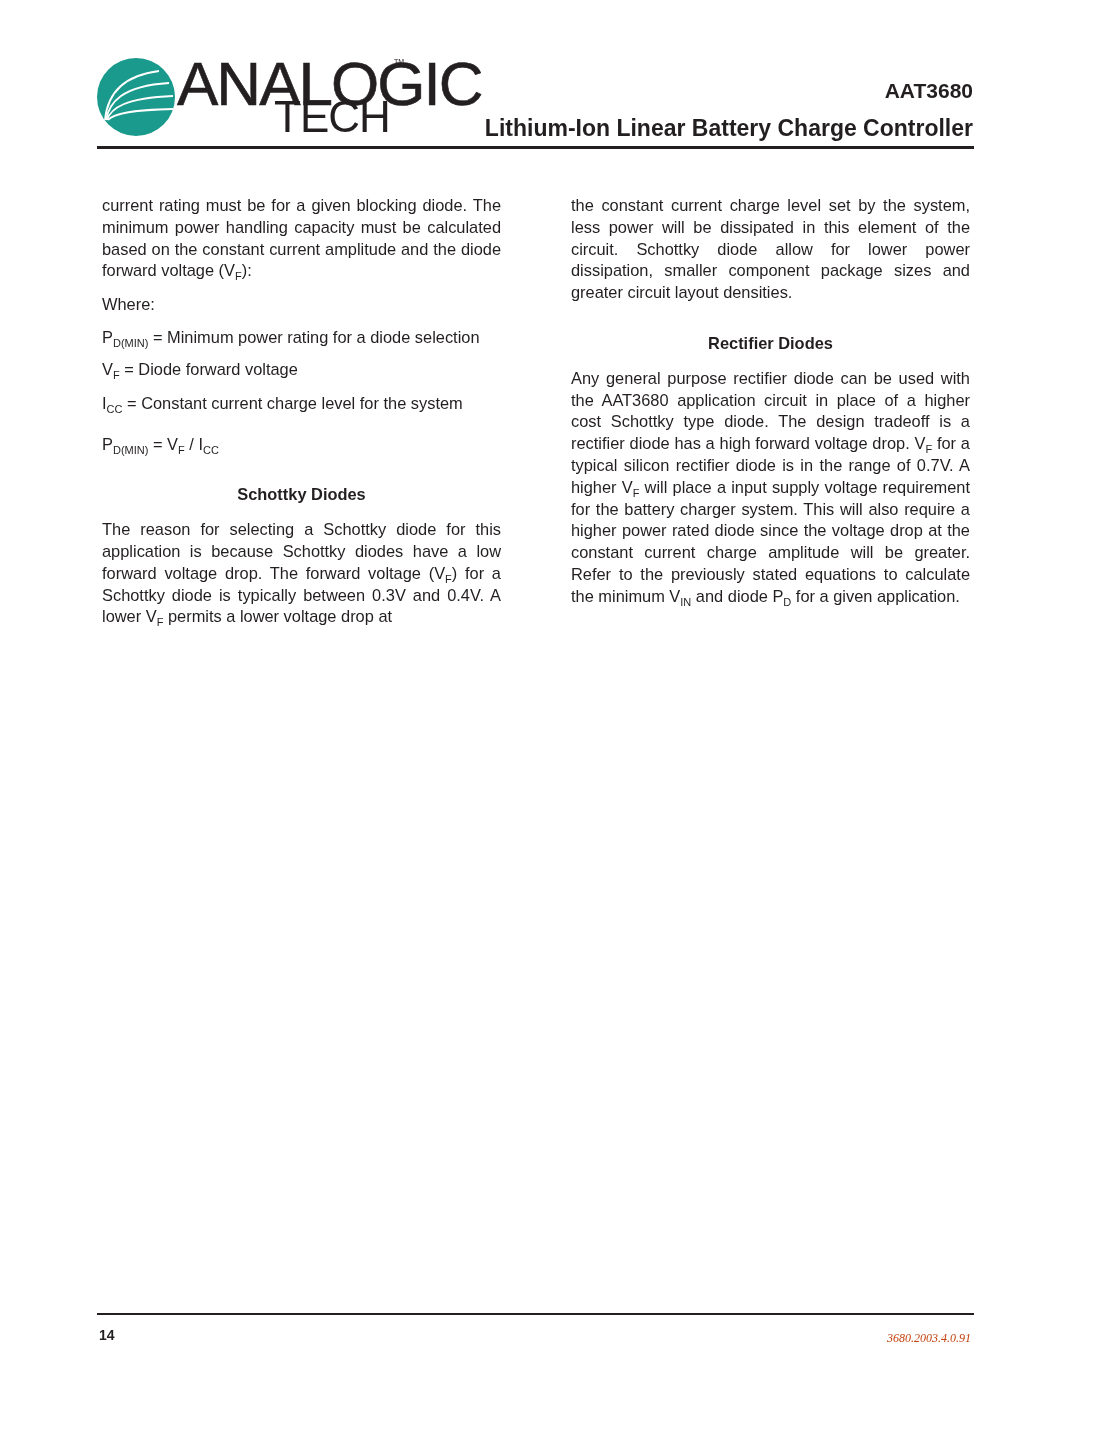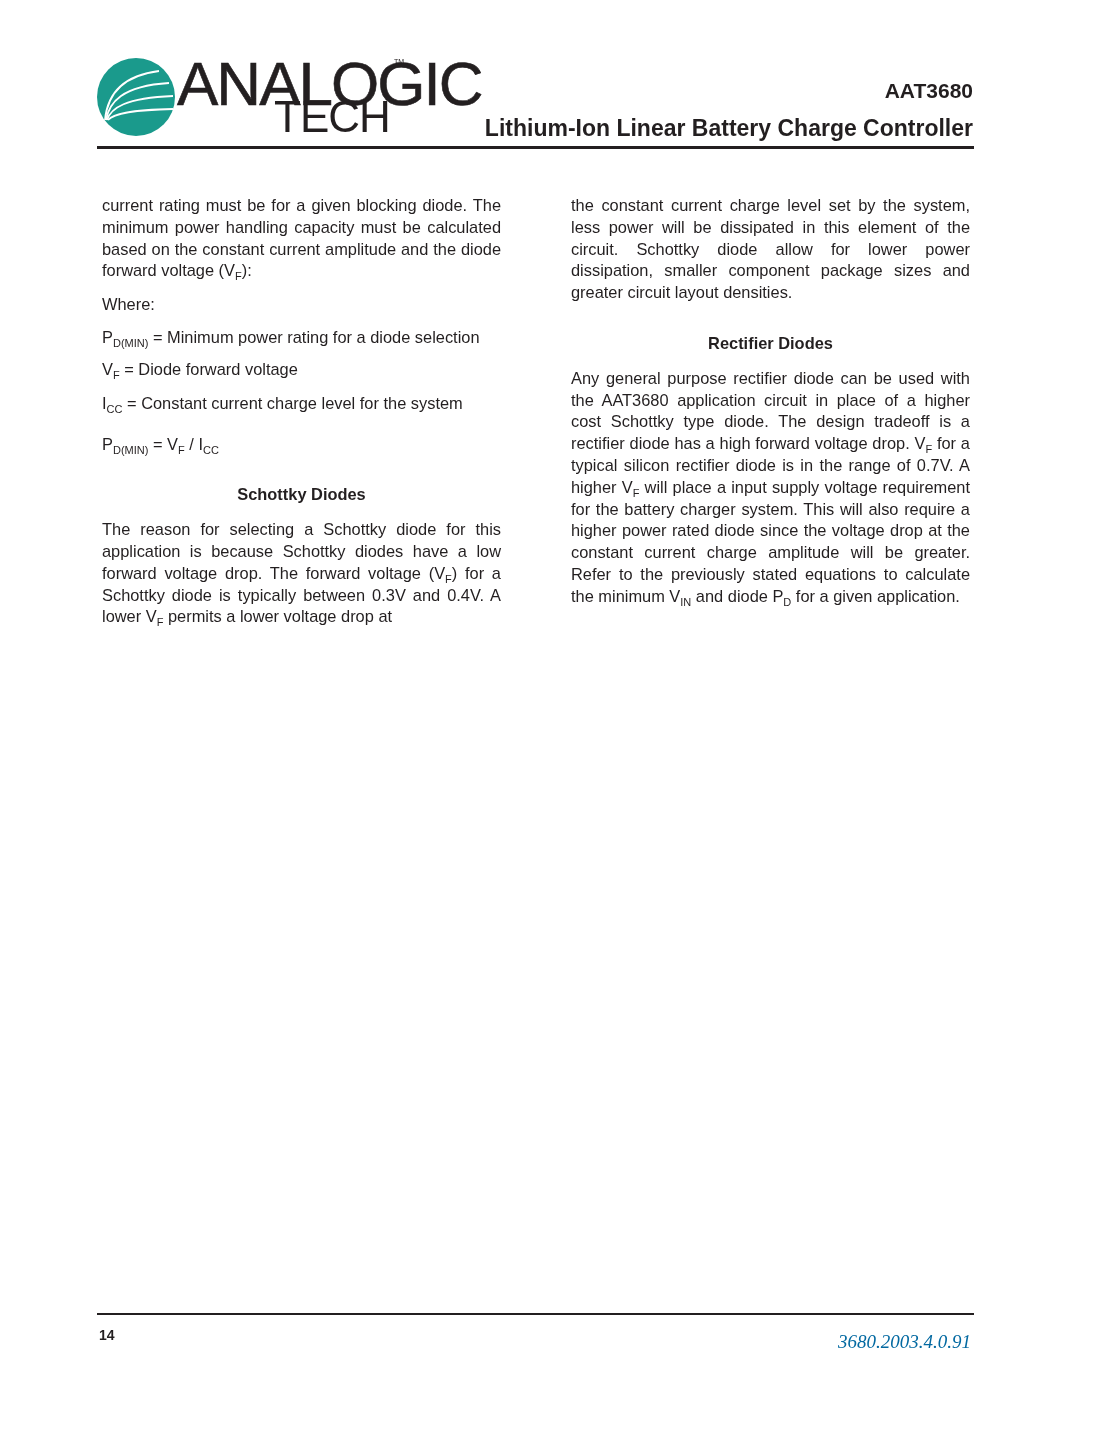--- a/index.html
+++ b/index.html
@@ -20,21 +20,21 @@
     .col-right { left: 568px; }
     .col p { margin: 3px; text-align: justify; }
     .col .gap { height: 6px; }
     .col h3 { margin: 0; font-size: 16.4px; font-weight: bold; line-height: 21.8px; text-align: center; }
     sub { font-size: 11px; vertical-align: -4px; line-height: 0; }
     .def { margin: 0; text-align: left; }
     .equation { text-align: center; margin: 0; padding-left: 0; }
 
     .footer-rule { position: absolute; left: 97px; top: 1313px; width: 877px; height: 2px; background: #231f20; }
     .page-number { position: absolute; left: 99px; top: 1327px; font-size: 14px; color: #231f20; font-family: "Liberation Sans", sans-serif; font-weight: bold; }
-    .doc-code { position: absolute; right: 134px; top: 1331px; font-size: 19px; font-style: italic; font-family: "Liberation Serif", serif; color: #0369a1; }
+    .doc-code { position: absolute; right: 134px; top: 1331px; font-size: 12px; font-style: italic; font-family: "Liberation Serif", serif; color: #c2410c; }
   </style>
 </head>
 <body>
 
 <div class="logo">
   <svg class="logo-mark" viewBox="0 0 78 78" width="78" height="78">
     <circle cx="39" cy="39" r="39" fill="#1a9a8c"></circle>
     <path d="M8 62 C10 40 22 18 62 13" stroke="#ffffff" stroke-width="1.8" fill="none"></path>
     <path d="M9 62 C12 45 24 28 72 25" stroke="#ffffff" stroke-width="1.8" fill="none"></path>
     <path d="M10 62 C14 50 28 40 76 38" stroke="#ffffff" stroke-width="1.8" fill="none"></path>

